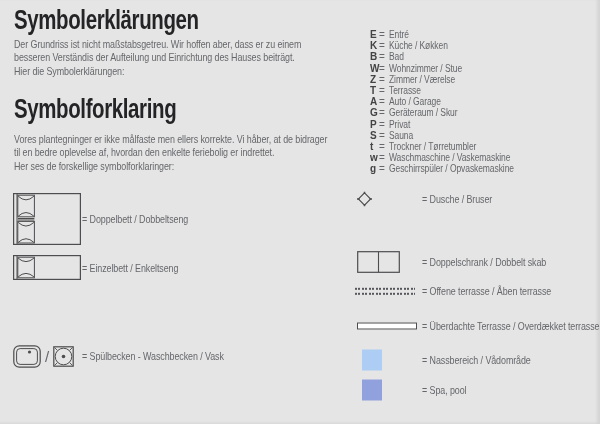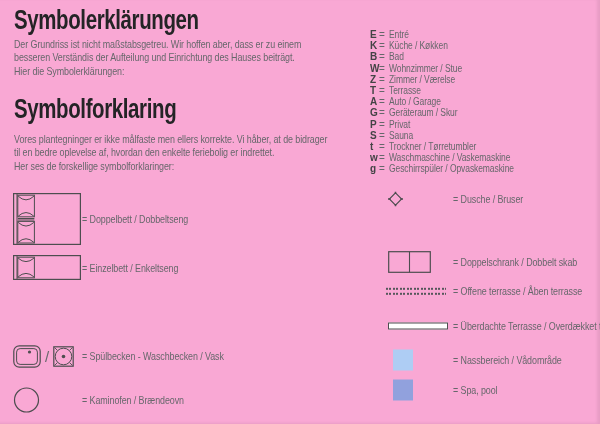--- a/index.html
+++ b/index.html
@@ -1,17 +1,17 @@
 <!DOCTYPE html>
 <html><head>
 <meta charset="utf-8">
 <style>
   html,body { margin:0; padding:0; background:#fff; }
   .page {
-    position:relative; width:600px; height:424px; background:#f9a8d4;
+    position:relative; width:600px; height:424px; background:#e5e5e5;
     font-family:"Liberation Sans", sans-serif; overflow:hidden;
     box-shadow: inset -3px -1px 3px rgba(0,0,0,0.07);
   }
   .h {
     position:absolute; left:14px; margin:0; font-size:28px; font-weight:700;
     color:#242426; letter-spacing:-0.5px; white-space:nowrap;
     transform:scaleX(0.73); transform-origin:0 0;
   }
   .para {
     position:absolute; left:14px; font-size:10.5px; line-height:13.4px;
@@ -27,21 +27,21 @@
     font-size:10.5px; color:#66676b; white-space:nowrap; letter-spacing:-0.1px;
   }
   .slash { font-size:15px; color:#66676b; padding:0 1px; }
   
   .abbr { position:absolute; left:370px; top:29px; }
   .arow { height:11.2px; display:flex; align-items:center; font-size:10px; }
   .akey { width:9px; font-weight:700; color:#434345; }
   .aeq  { width:10px; color:#66676b; }
   .aval { color:#66676b; white-space:nowrap; transform:scaleX(0.85); transform-origin:0 50%; letter-spacing:-0.1px; }
   
-  .rrow { position:absolute; left:386px; right:0; }
+  .rrow { position:absolute; left:355px; right:0; }
   .ricon { position:absolute; top:50%; transform:translateY(-50%); display:flex; align-items:center; }
   .rlbl {
     position:absolute; left:67px; top:50%;
     transform:translateY(-50%) scaleX(0.85); transform-origin:0 50%;
     font-size:10.5px; color:#66676b; white-space:nowrap; letter-spacing:-0.1px;
   }
   .dotline {
     width:60px; height:2px; margin:1.6px 0;
     background:repeating-linear-gradient(90deg,#56575b 0 1.6px, transparent 1.6px 3.5px);
   }
@@ -114,28 +114,20 @@
         <circle cx="10.5" cy="10.5" r="1.8" fill="#4d4d4f" stroke="none"></circle>
         <line x1="1.6" y1="1.6" x2="4.4" y2="4.4" stroke-width="0.9"></line>
         <line x1="19.4" y1="1.6" x2="16.6" y2="4.4" stroke-width="0.9"></line>
         <line x1="1.6" y1="19.4" x2="4.4" y2="16.6" stroke-width="0.9"></line>
         <line x1="19.4" y1="19.4" x2="16.6" y2="16.6" stroke-width="0.9"></line>
       </svg>
     </span>
     <span class="lbl">= Spülbecken - Waschbecken / Vask</span>
   </div>
 
-  <div class="lrow" style="top:387px;height:26px">
-    <span class="licon">
-      <svg width="27" height="26" viewBox="0 0 27 26" fill="none" stroke="#4d4d4f">
-        <circle cx="13.5" cy="13" r="12" stroke-width="1.2"></circle>
-      </svg>
-    </span>
-    <span class="lbl">= Kaminofen / Brændeovn</span>
-  </div>
 
   <div class="abbr">
     <div class="arow">
         <span class="akey">E</span>
         <span class="aeq">=</span>
         <span class="aval">Entré</span>
       </div>
     <div class="arow">
         <span class="akey">K</span>
         <span class="aeq">=</span>

